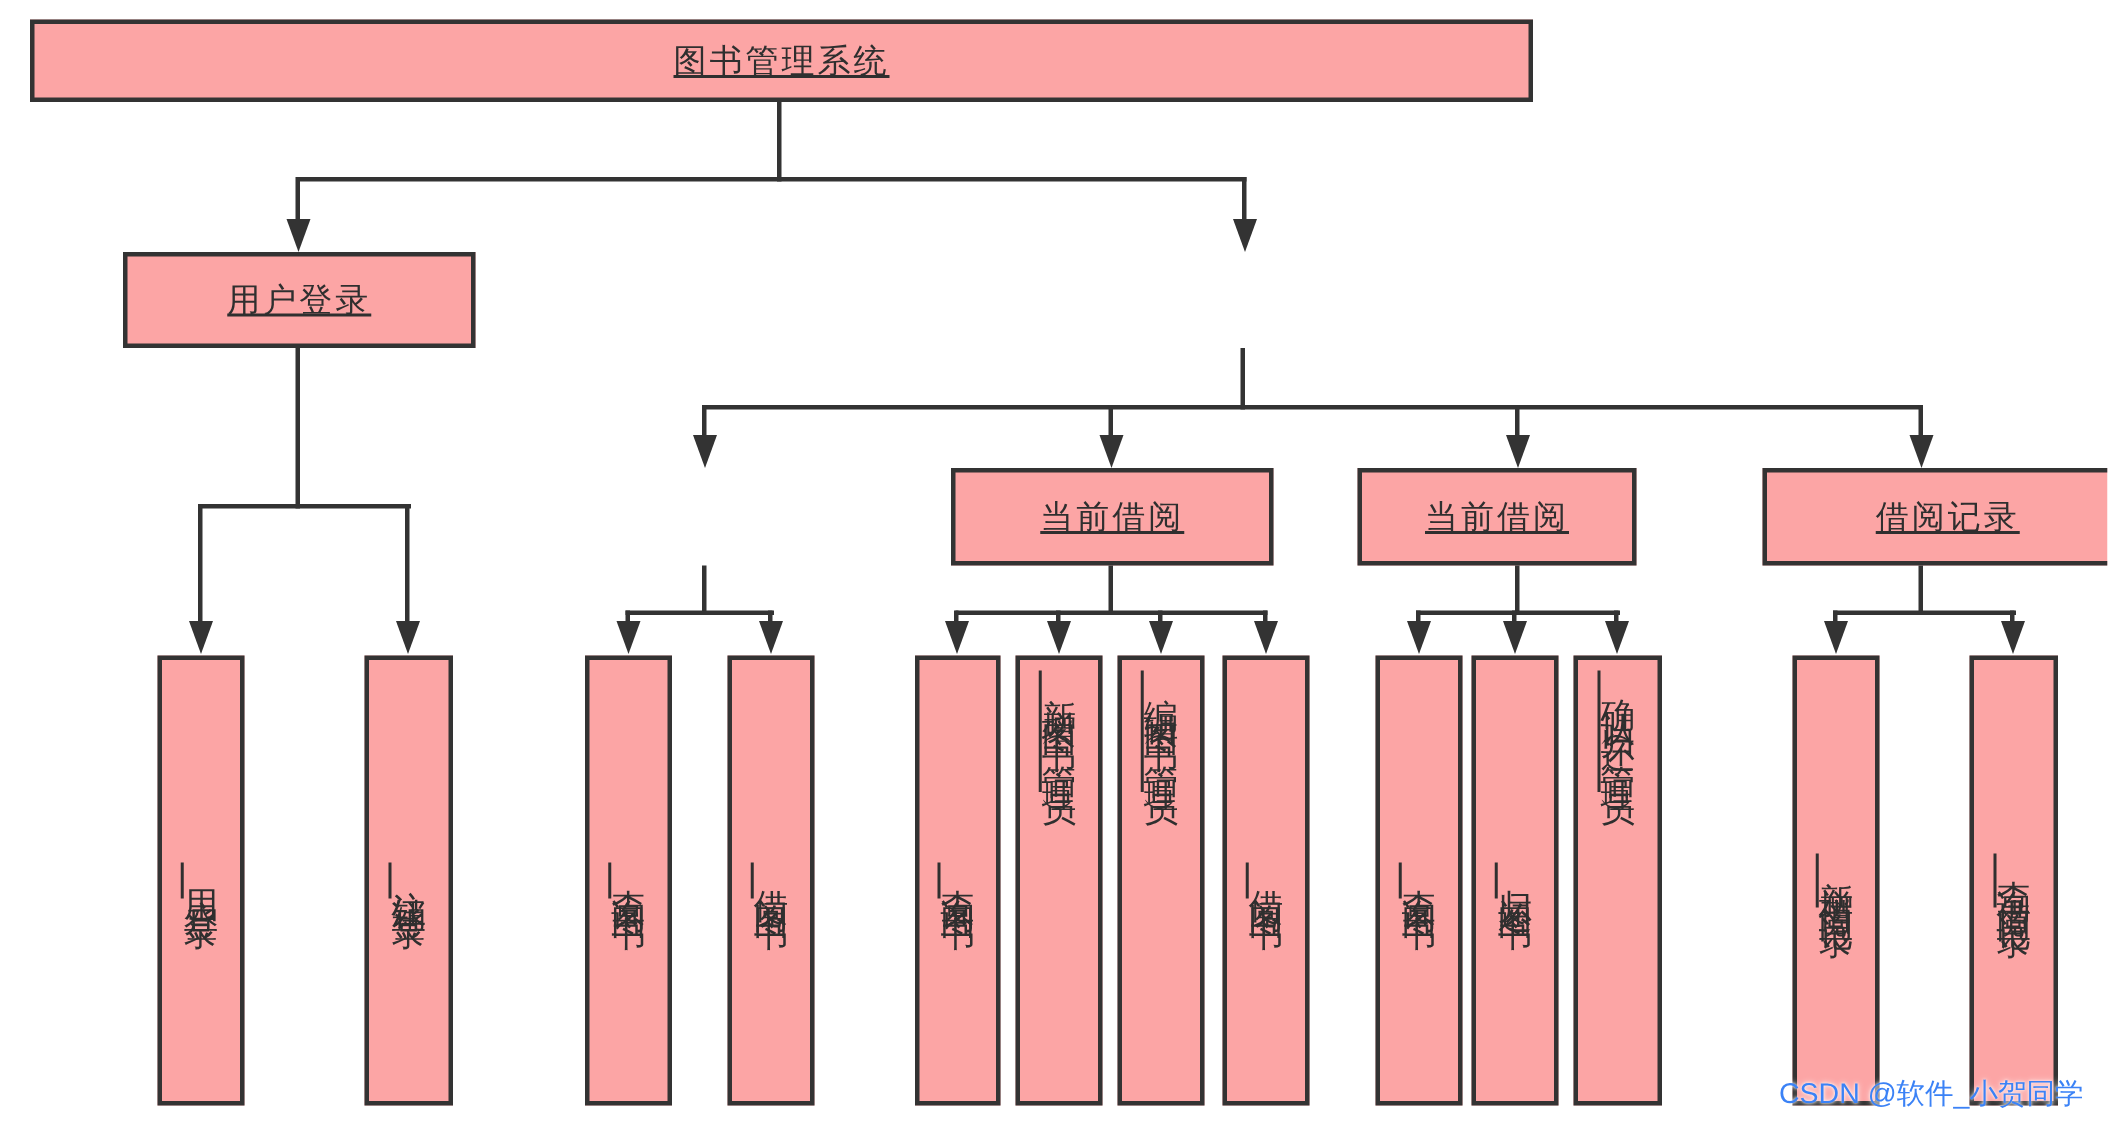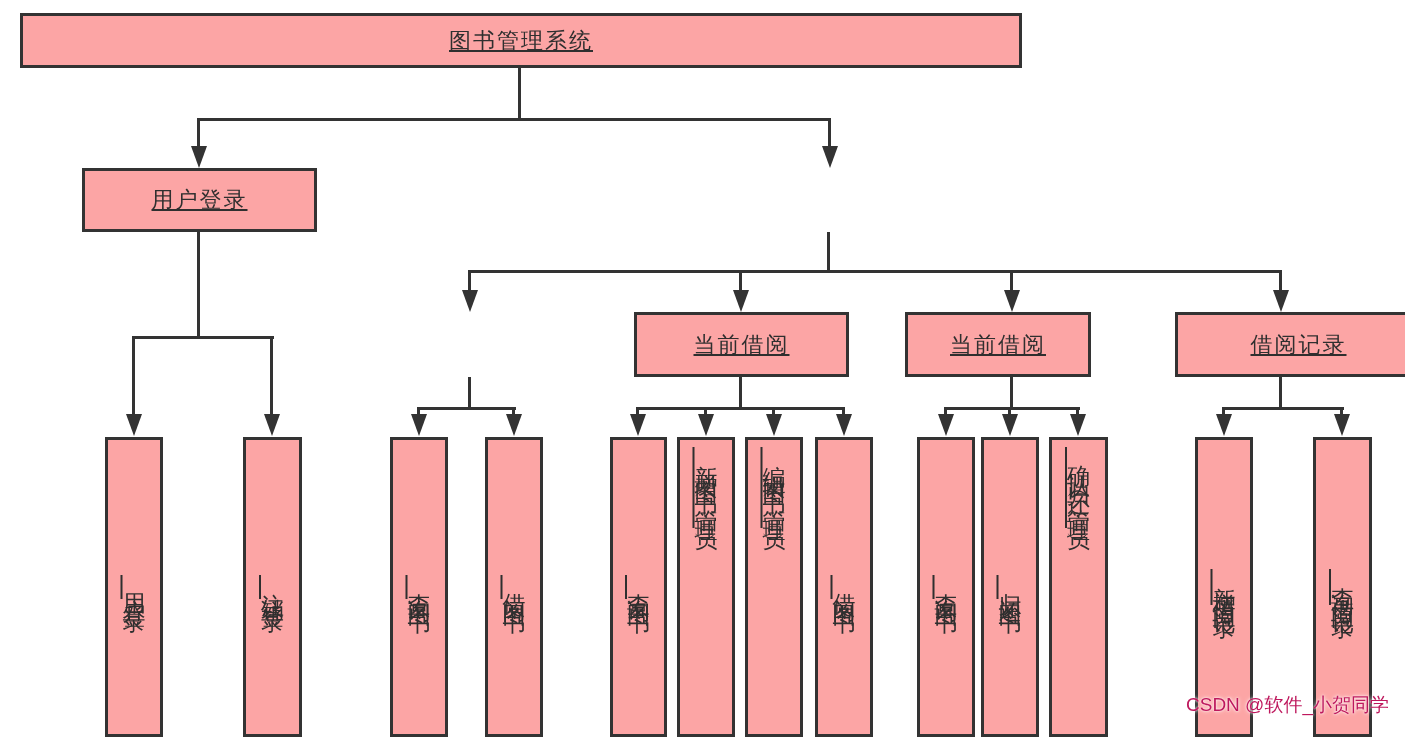--- a/index.html
+++ b/index.html
@@ -53,23 +53,23 @@
     position: absolute;
     width: 0; height: 0;
     border-left: 8px solid transparent;
     border-right: 8px solid transparent;
     border-top: 22px solid #333333;
   }
   
   .watermark {
     position: absolute;
     left: 1186px;
-    top: 692px;
+    top: 716px;
     font-size: 19px;
-    color: #be185d;
+    color: #3b82f6;
     white-space: nowrap;
     text-shadow: 0 0 2px #ffffff, 0 0 4px #ffffff;
     z-index: 5;
   }
 </style>
 </head>
 <body>
 
 <div class="canvas">
 

